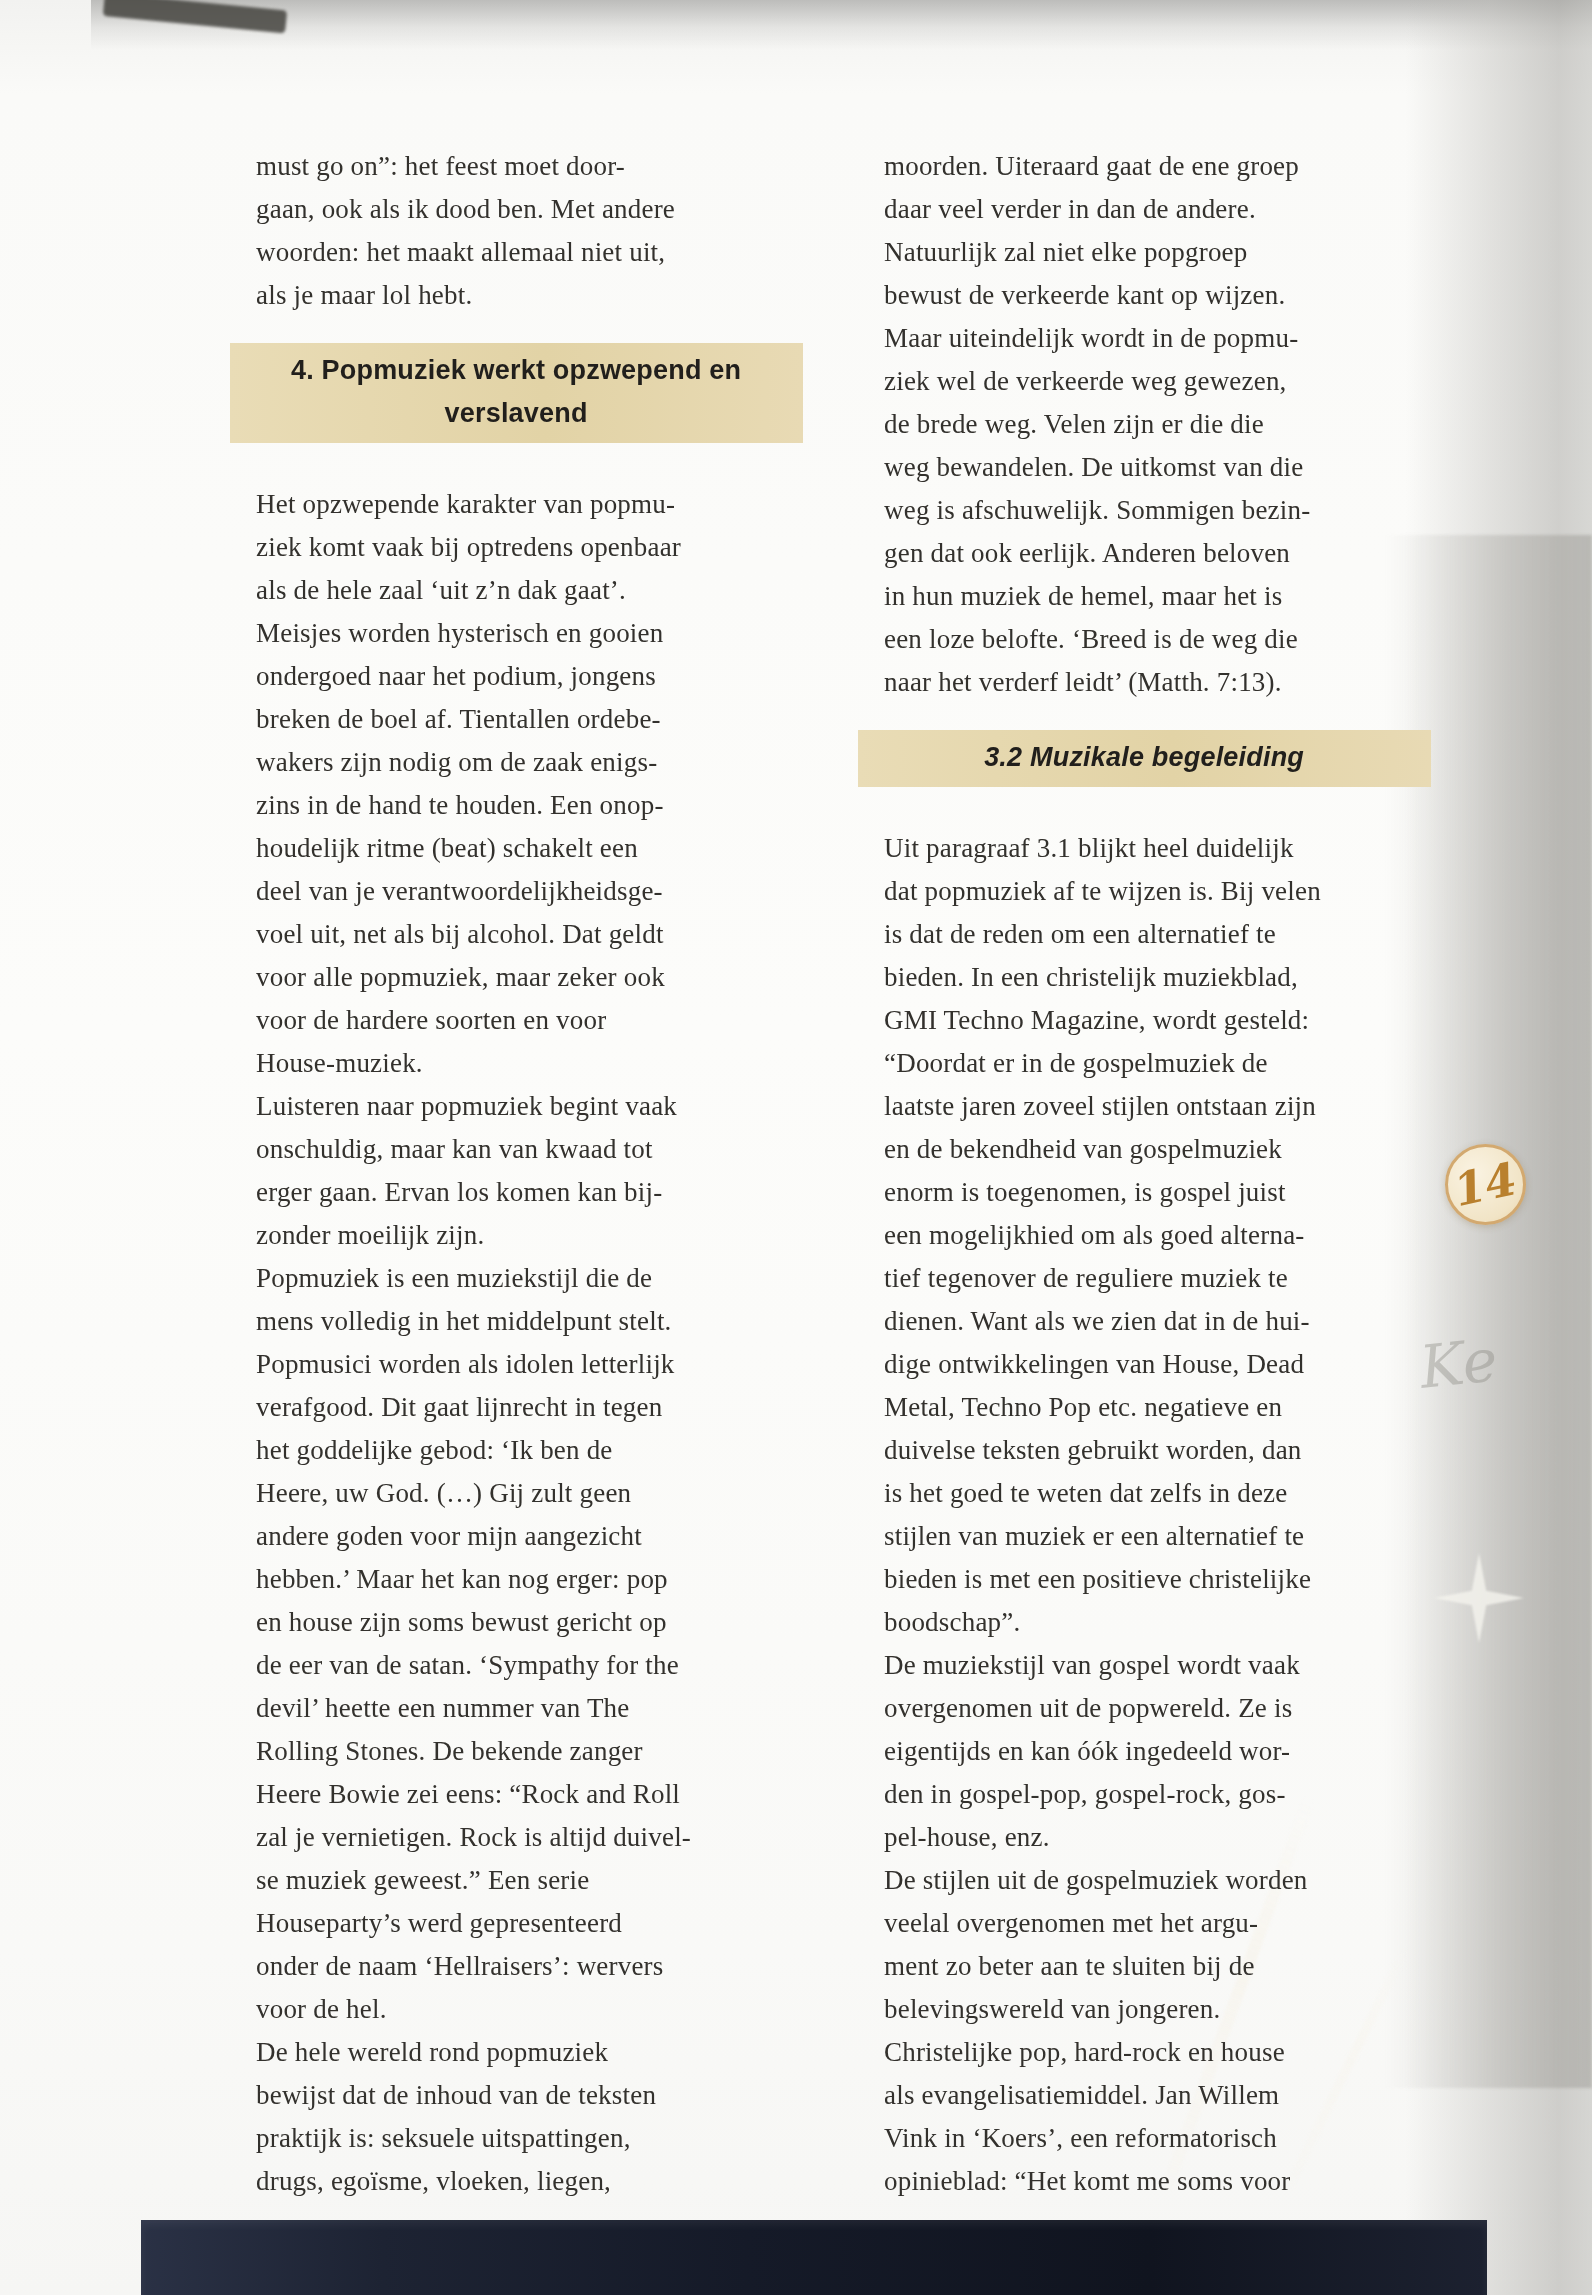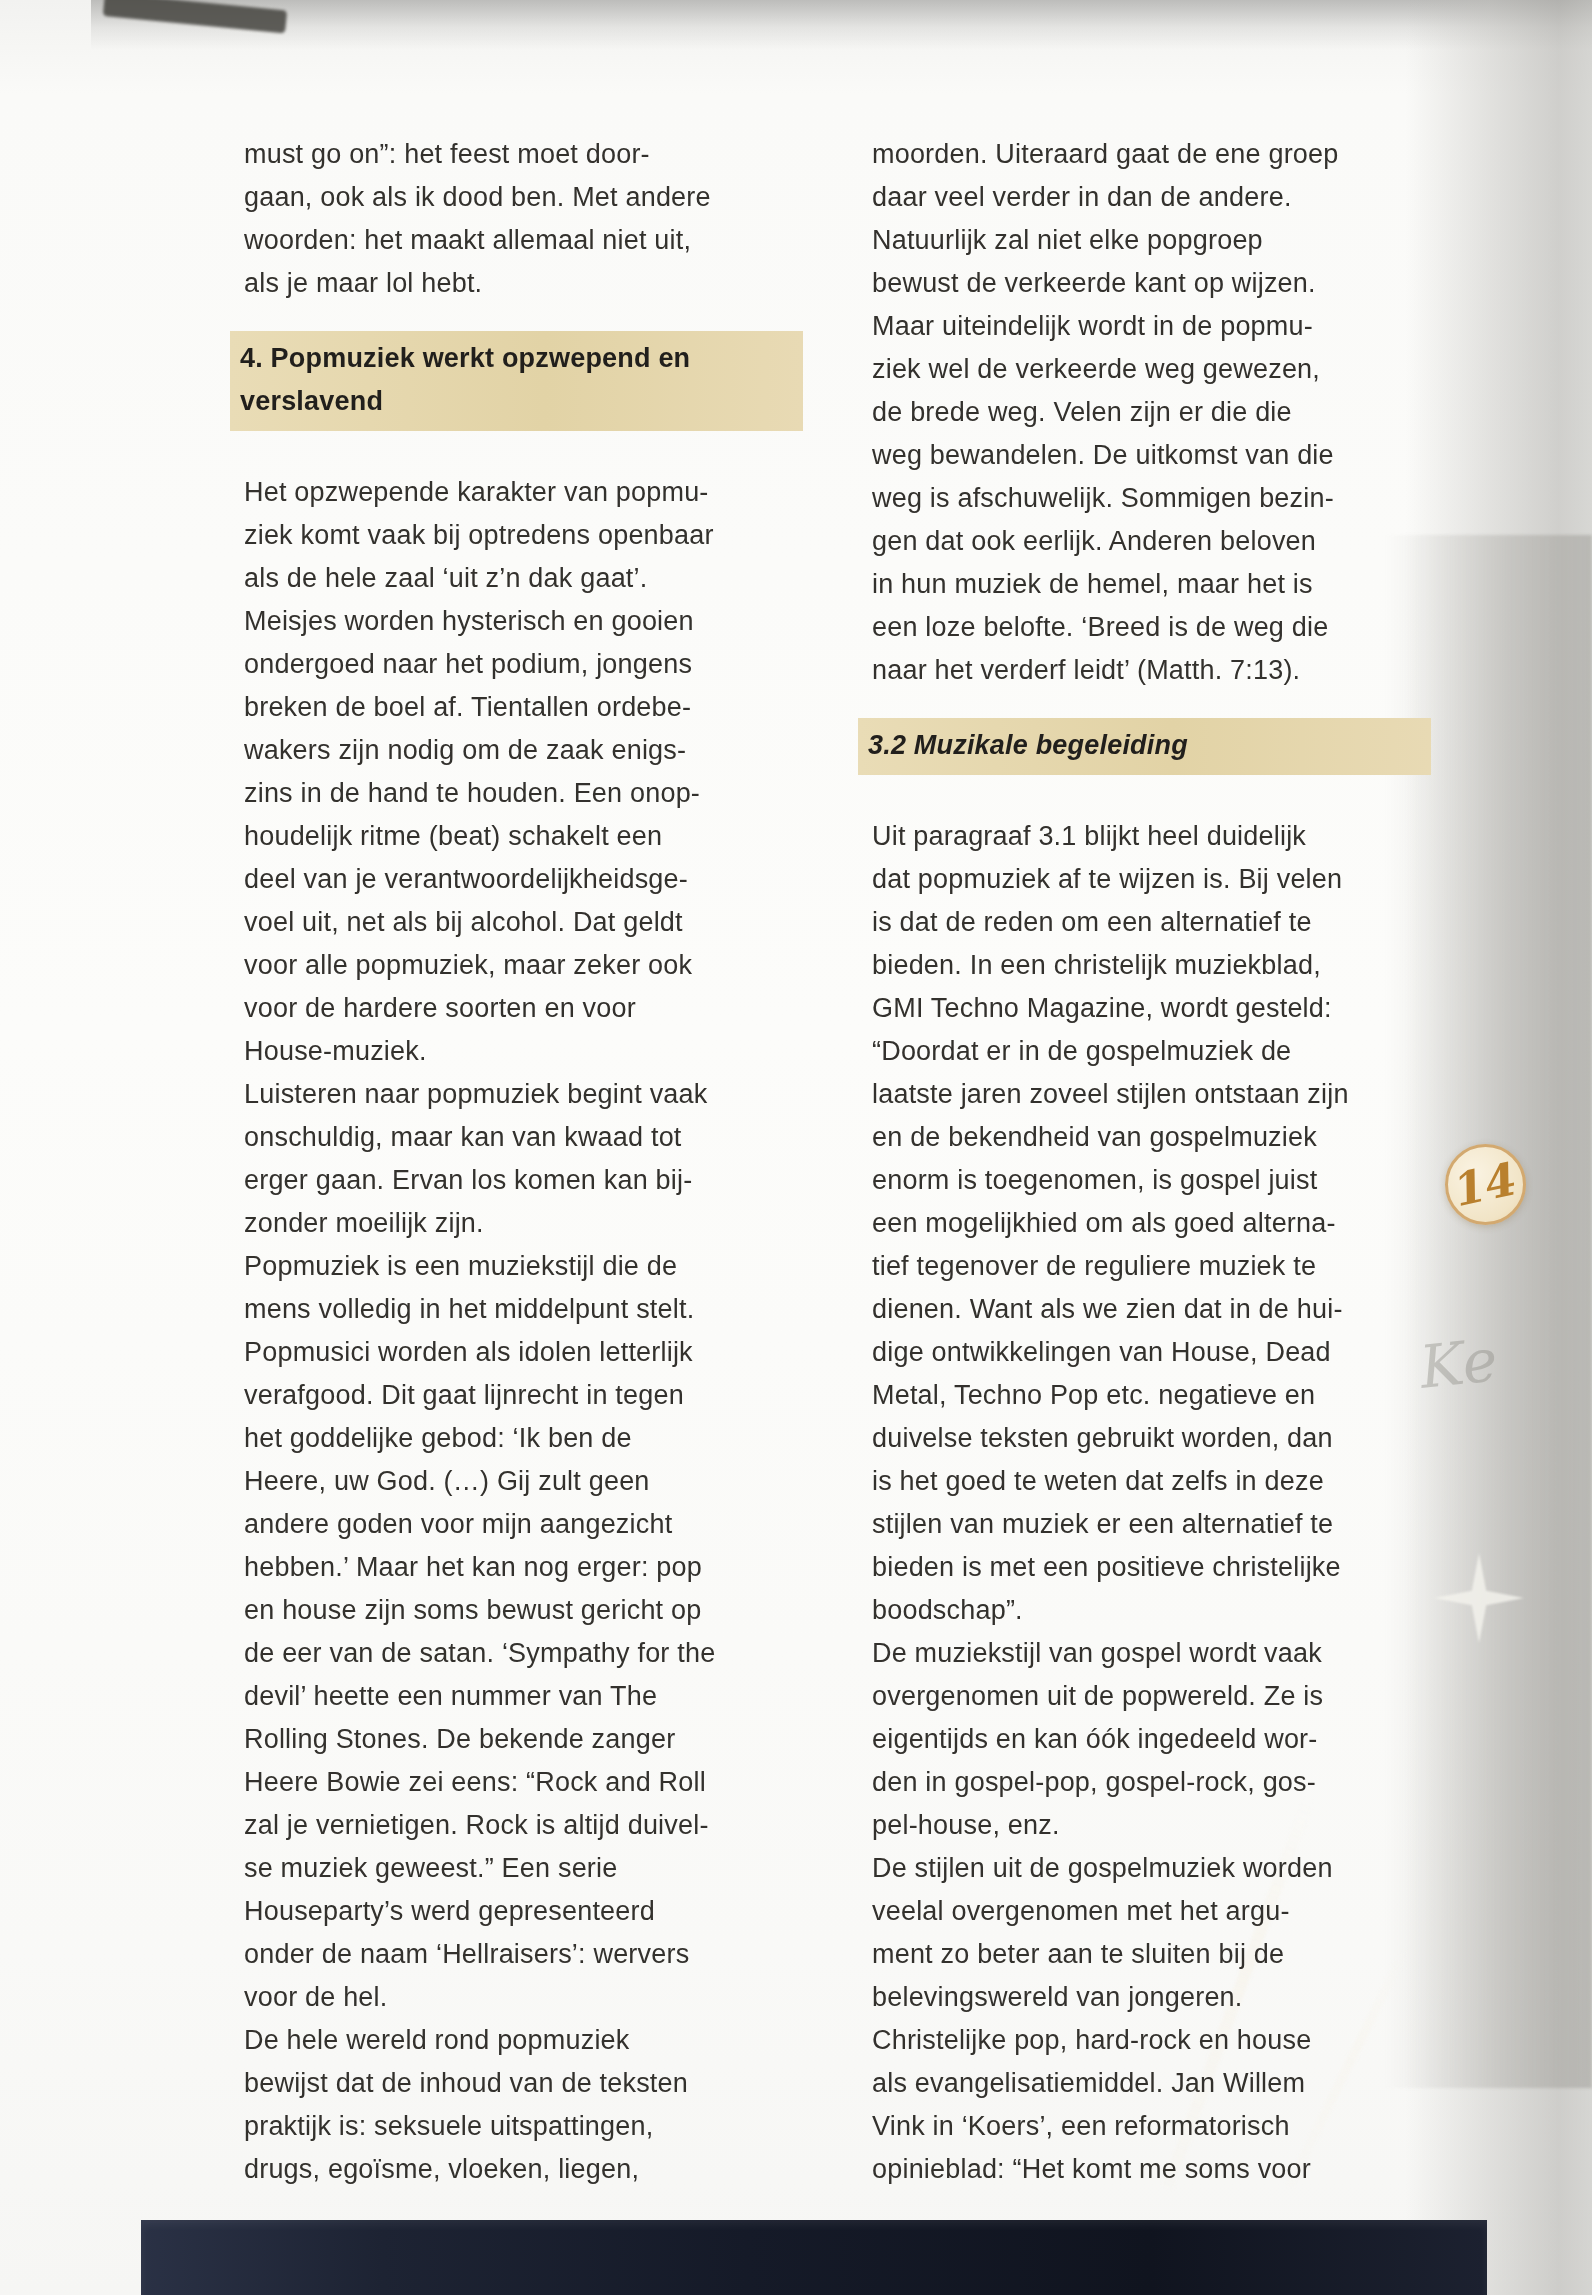--- a/index.html
+++ b/index.html
@@ -59,25 +59,25 @@
     font-size:45px; color:var(--badge-num,#b9802e); transform:rotate(-12deg);
   }
   
   .col {
     position:absolute; top:129px; width:552px;
     color:#33312d; font-size:27px; line-height:43px; letter-spacing:0.2px; z-index:2;
   }
   .col-left { left:240px; }
   .col-right { left:868px; }
   .line { white-space:nowrap; }
-  .paragraph { margin:4px; }
+  .paragraph { margin:16px;font-family:Liberation Serif, serif; }
   .heading {
     font-weight:bold; color:#211f1c;
     background:linear-gradient(90deg, var(--hl,#e9dcb6), #e2d3a6 55%, #e8dab4);
-    padding:6px 10.4px 7.8px 10.4px; margin:26px 0 40px -10.4px; width:calc(100% + 21px);
+    padding:6px 10.4px 7.8px 10.4px; margin:26px 0 40px -10.4px; width:calc(100% + 21px);text-align:center;
   }
   .heading.italic { font-style:italic; }
 </style>
 </head>
 <body>
 
 <div class="page">
 
   <div class="scan-top"></div>
   <div class="scan-corner"></div>

